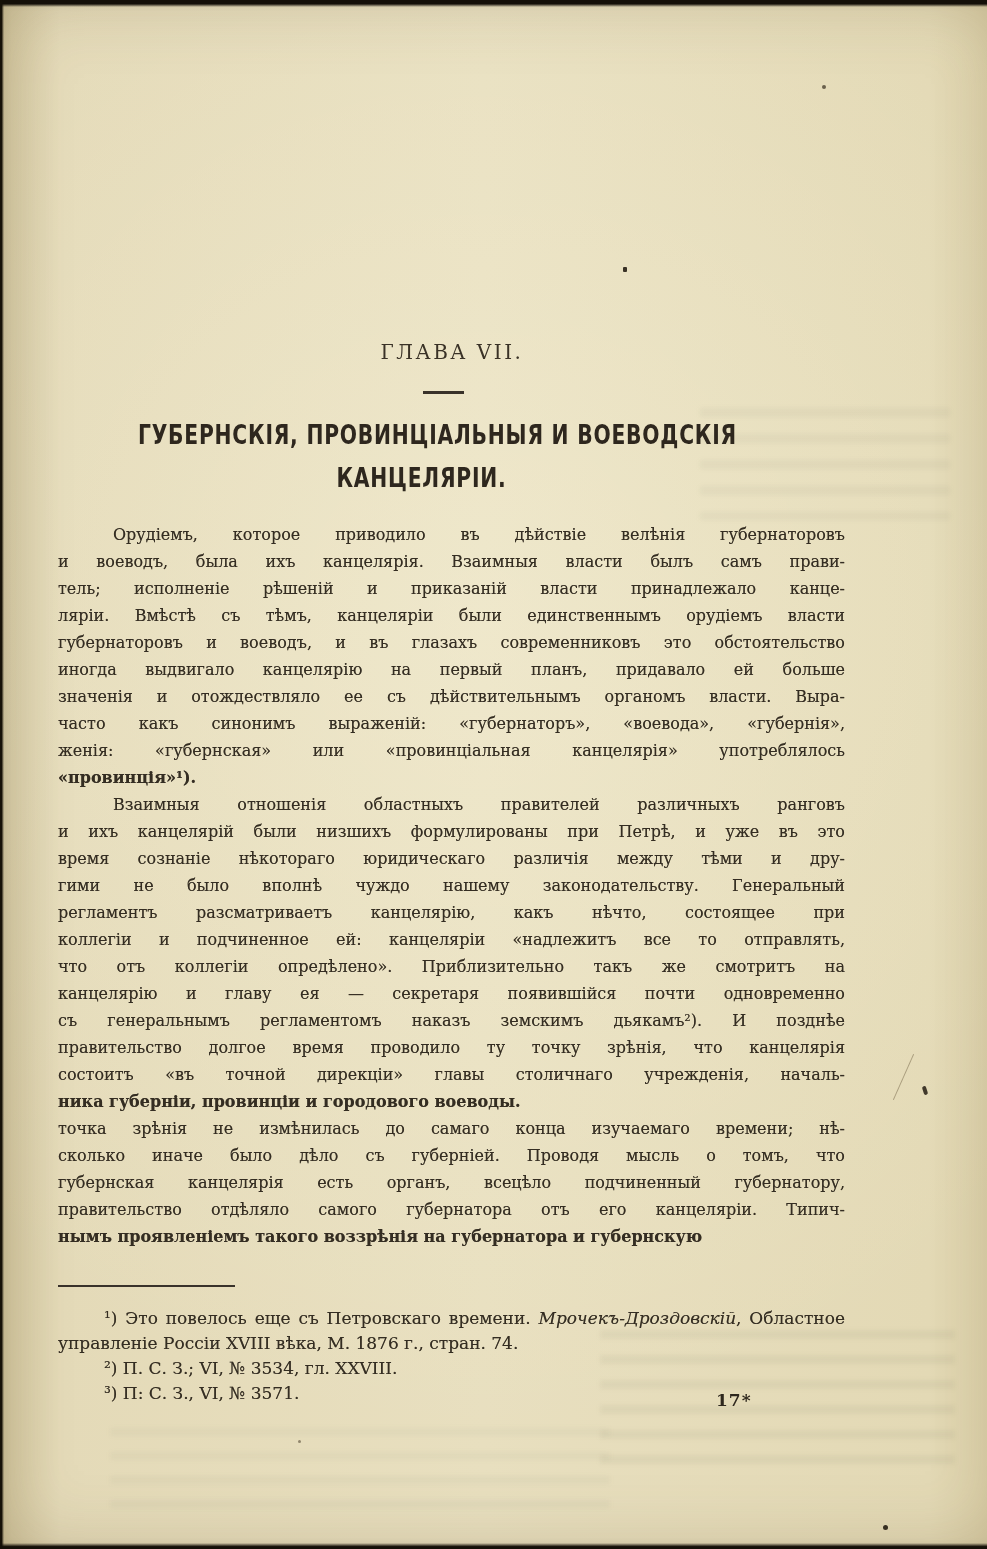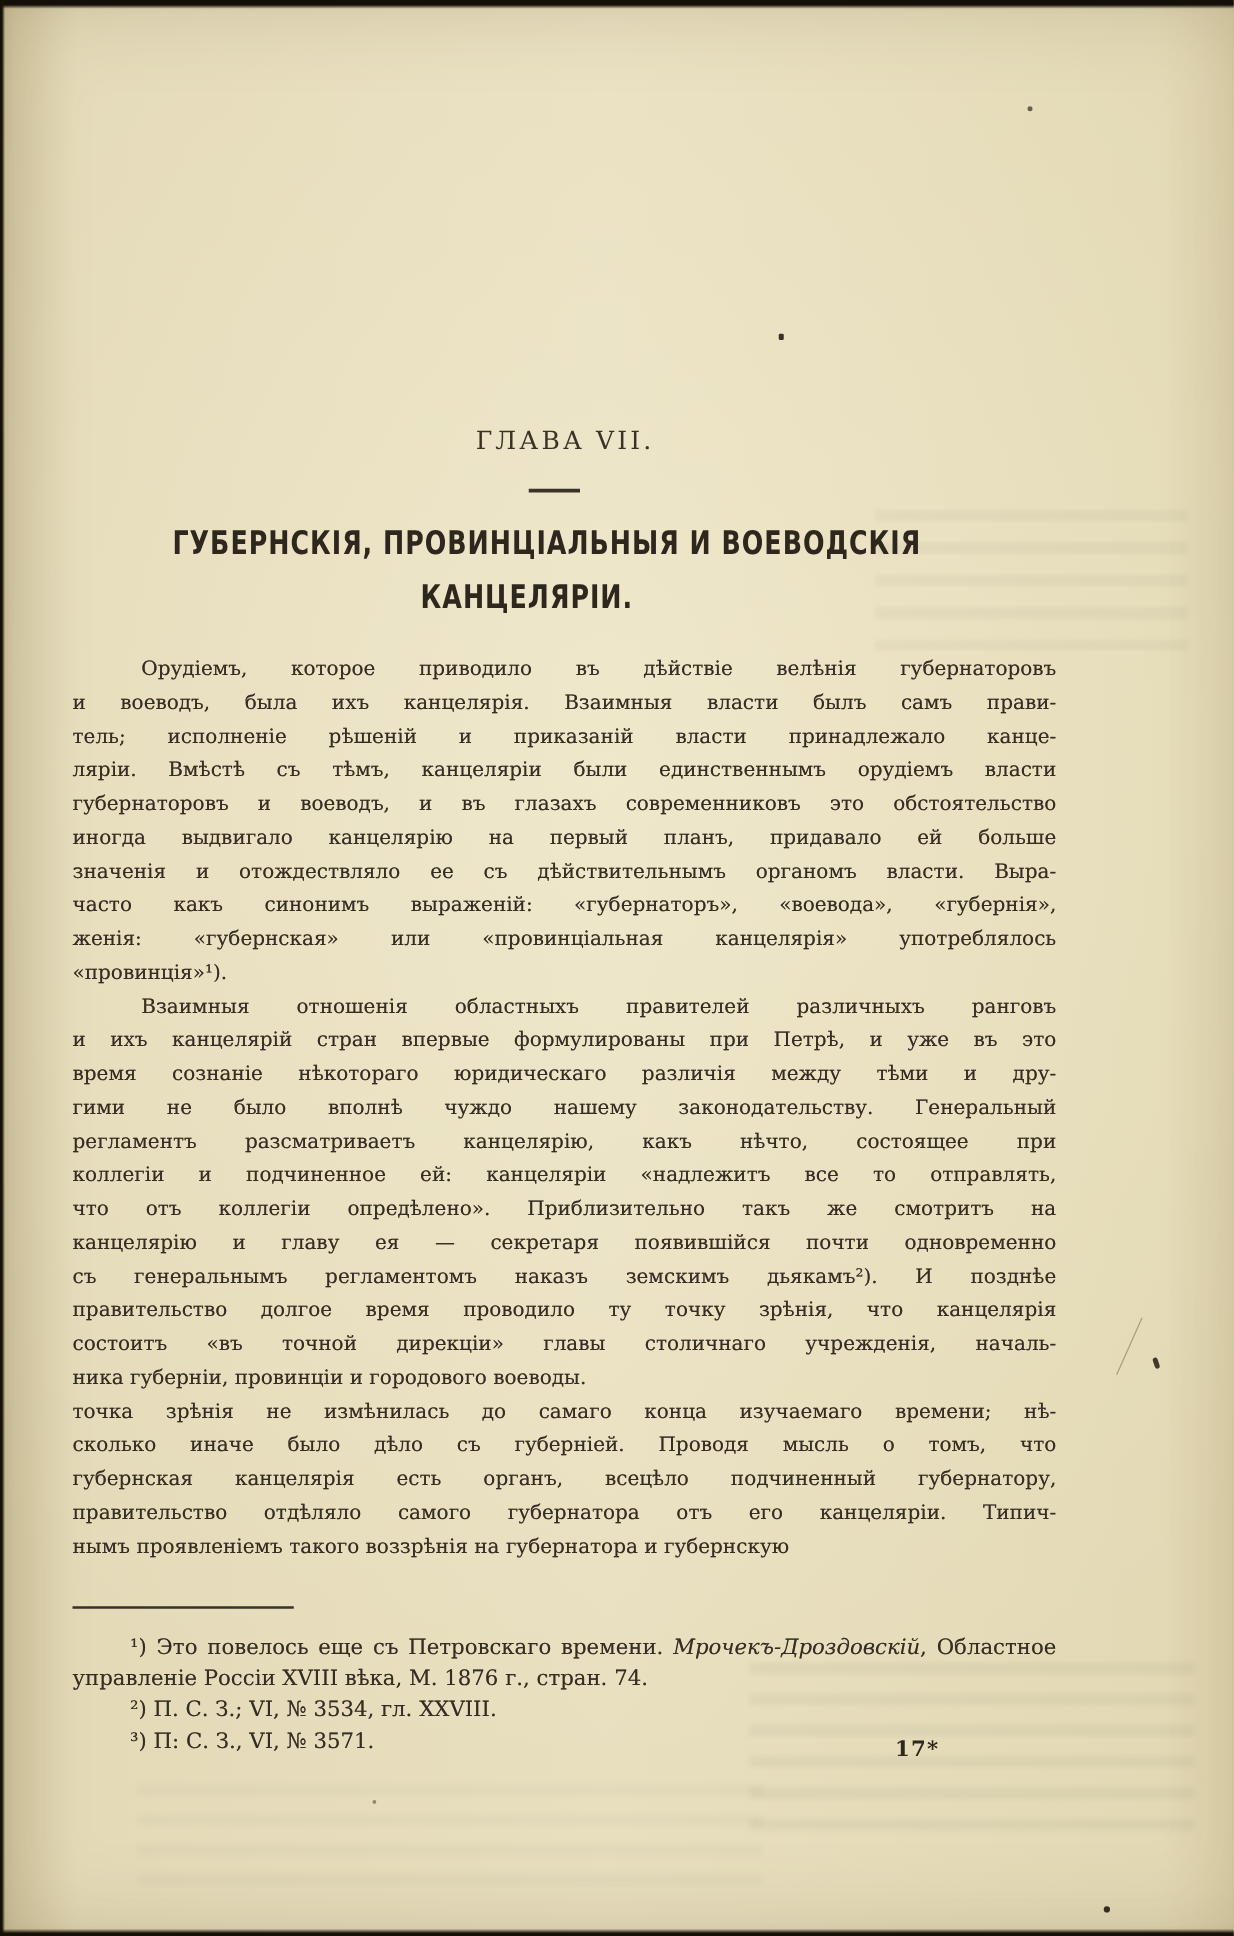--- a/index.html
+++ b/index.html
@@ -41,21 +41,21 @@
     position:absolute;top:521px;left:58px;width:787px;
     font-size:16px;color:#342d22;
     text-shadow:0 0 0.5px rgba(52,45,34,0.55);
   }
   .bline{
     height:27px;line-height:27px;
     text-align:justify;text-align-last:justify;
     white-space:normal;overflow:visible;
   }
   .bline.first{text-indent:55px;}
-  .bline.last{text-align-last:left;}
+  .bline.last{text-align-last:left;font-weight:bold;}
 
   .fnrule{position:absolute;top:1285px;left:58px;width:177px;height:2px;background:#39322a;}
   .footnotes{
     position:absolute;top:1296px;left:58px;width:787px;
     font-size:17px;color:#342d22;
     text-shadow:0 0 0.5px rgba(52,45,34,0.5);
     margin-top:10px;
   }
   .fnline{height:25px;line-height:25px;text-align:justify;text-align-last:justify;}
   .fnline.fn-first{text-indent:46px;}
@@ -120,21 +120,21 @@
         <div class="bline">ляріи. Вмѣстѣ съ тѣмъ, канцеляріи были единственнымъ орудіемъ власти</div>
         <div class="bline">губернаторовъ и воеводъ, и въ глазахъ современниковъ это обстоятельство</div>
         <div class="bline">иногда выдвигало канцелярію на первый планъ, придавало ей больше</div>
         <div class="bline">значенія и отождествляло ее съ дѣйствительнымъ органомъ власти. Выра-</div>
         <div class="bline">часто какъ синонимъ выраженій: «губернаторъ», «воевода», «губернія»,</div>
         <div class="bline">женія: «губернская» или «провинціальная канцелярія» употреблялось</div>
         <div class="bline last">«провинція»¹).</div>
       </div>
       <div>
         <div class="bline first">Взаимныя отношенія областныхъ правителей различныхъ ранговъ</div>
-        <div class="bline">и ихъ канцелярій стран впервые формулированы при Петрѣ, и уже въ это</div>
+        <div class="bline">и ихъ канцелярій были низшихъ формулированы при Петрѣ, и уже въ это</div>
         <div class="bline">время сознаніе нѣкотораго юридическаго различія между тѣми и дру-</div>
         <div class="bline">гими не было вполнѣ чуждо нашему законодательству. Генеральный</div>
         <div class="bline">регламентъ разсматриваетъ канцелярію, какъ нѣчто, состоящее при</div>
         <div class="bline">коллегіи и подчиненное ей: канцеляріи «надлежитъ все то отправлять,</div>
         <div class="bline">что отъ коллегіи опредѣлено». Приблизительно такъ же смотритъ на</div>
         <div class="bline">канцелярію и главу ея — секретаря появившійся почти одновременно</div>
         <div class="bline">съ генеральнымъ регламентомъ наказъ земскимъ дьякамъ²). И позднѣе</div>
         <div class="bline">правительство долгое время проводило ту точку зрѣнія, что канцелярія</div>
         <div class="bline">состоитъ «въ точной дирекціи» главы столичнаго учрежденія, началь-</div>
         <div class="bline last">ника губерніи, провинціи и городового воеводы.</div>

